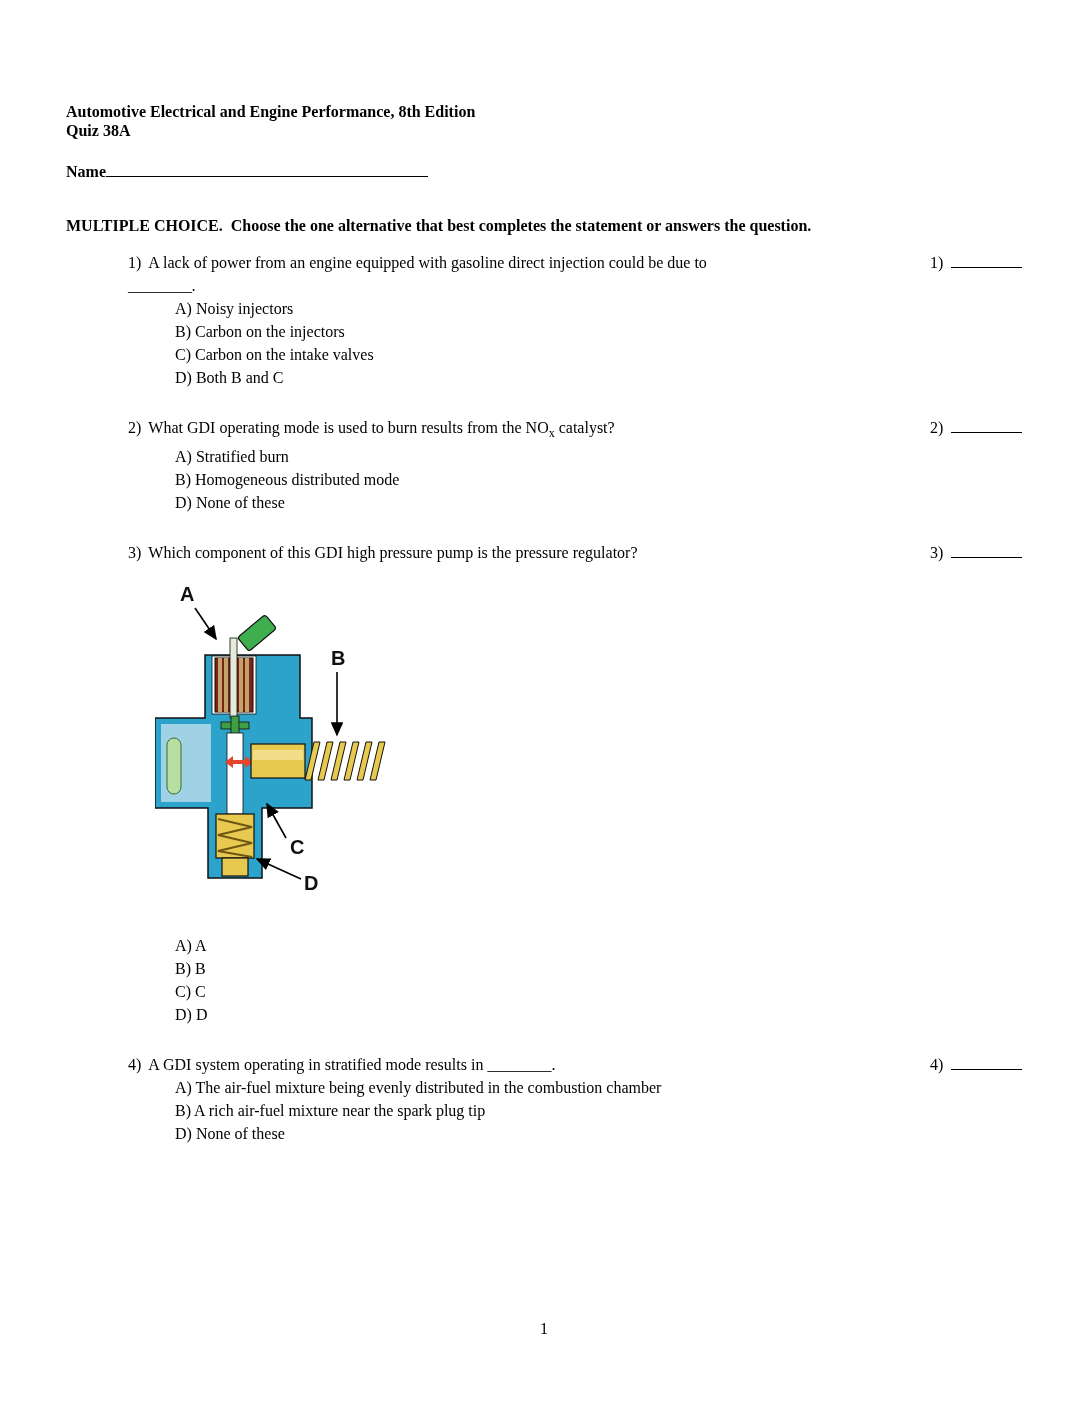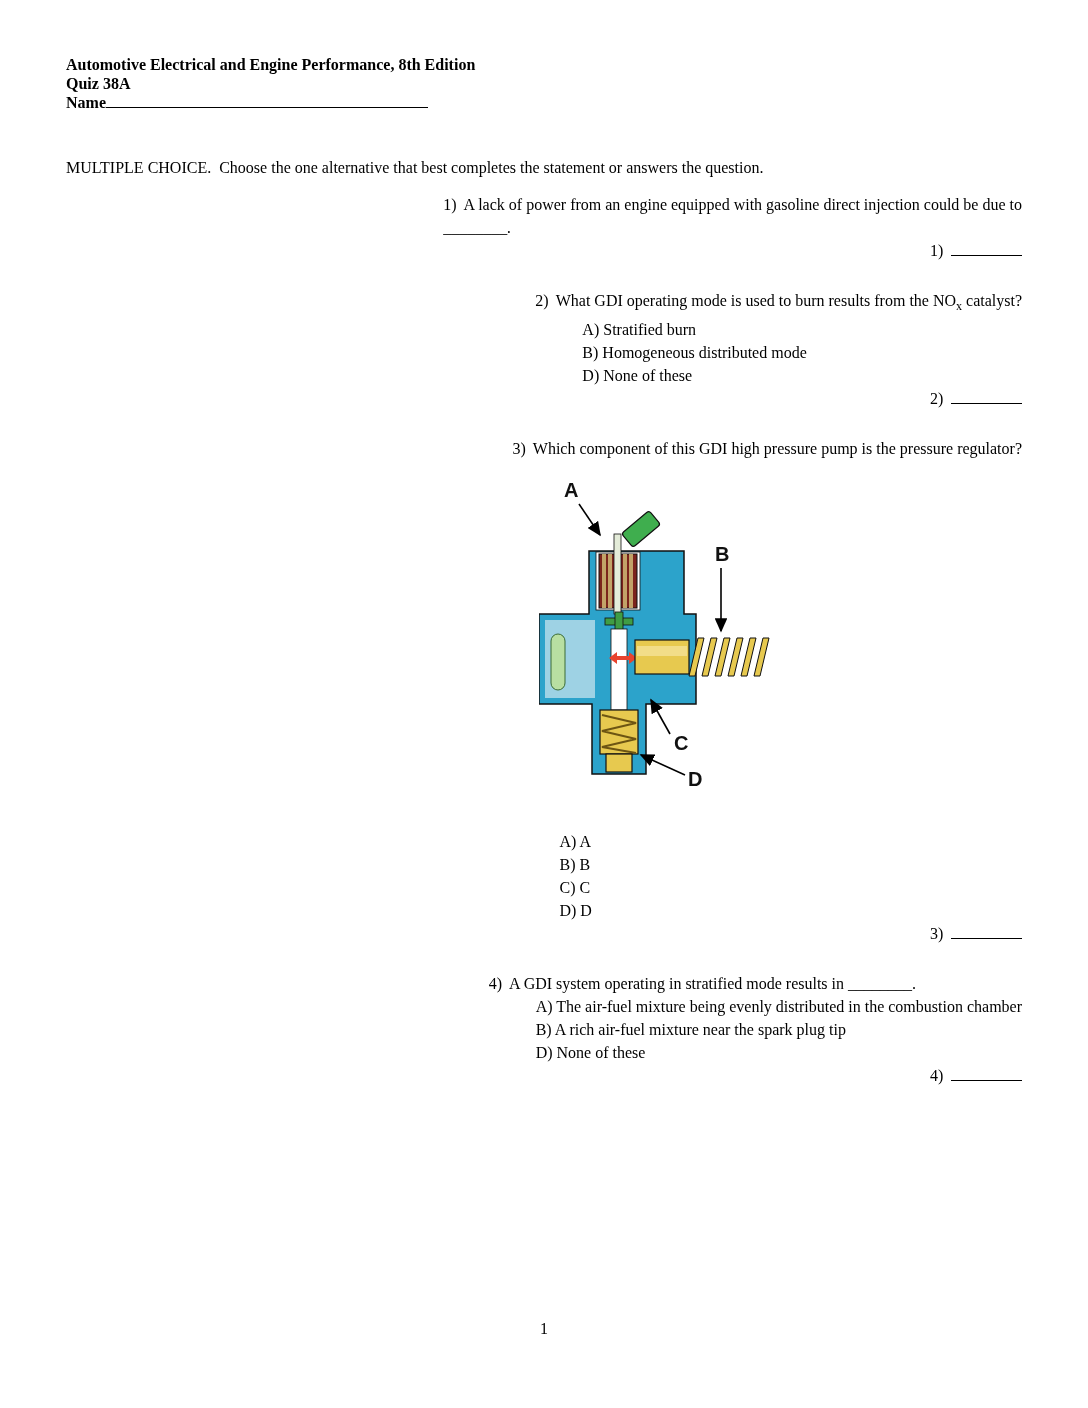--- a/index.html
+++ b/index.html
@@ -4,29 +4,29 @@
 <style>
   * { margin:0; padding:0; box-sizing:border-box; }
   html,body { background:#ffffff; }
   .page {
     position:relative;
     width:1088px; height:1408px;
     margin:0 auto;
     background:#fff;
     font-family:"Liberation Serif","DejaVu Serif",serif;
     font-size:16px; color:#000;
-    padding:55px 66px 0 66px;
+    padding:102px 66px 0 66px;
     overflow:hidden;
   }
   .doc-header .hline { font-weight:bold; font-size:16px; line-height:19px; }
-  .name-row { font-weight:bold; line-height:19px; }
+  .name-row { margin-top:22px; font-weight:bold; line-height:19px; }
   .name-line { display:inline-block; width:322px; height:14px; border-bottom:1.2px solid #000; }
-  .instructions { margin-top:45px; font-weight:normal; line-height:22px; white-space:pre-wrap; }
+  .instructions { margin-top:34px; font-weight:bold; line-height:22px; white-space:pre-wrap; }
 
-  .question { display:flex; align-items:flex-end; margin-left:62px; margin-top:27px;flex-direction:column; }
+  .question { display:flex; align-items:flex-start; margin-left:62px; margin-top:27px; }
   .question.first { margin-top:14px; }
   .q-main { flex:1; }
   .q-line { line-height:23px; }
   .q-num { margin-right:7px; }
   .q-cont { line-height:23px;font-style:italic; }
   .q-options { margin-left:47px; }
   .option { line-height:23px; }
   .q-sub { font-size:12px; }
   .q-answer { width:92px; display:flex; align-items:flex-start; gap:8px; line-height:23px; flex:none; }
   .answer-line { flex:1; height:17px; border-bottom:1.2px solid #000; }
@@ -52,20 +52,26 @@
   </div>
 
   <div class="instructions">MULTIPLE CHOICE.  Choose the one alternative that best completes the statement or answers the question.</div>
 
   <div class="question first">
     <div class="q-main">
       <div class="q-line">
         <span class="q-num">1)</span><span>A lack of power from an engine equipped with gasoline direct injection could be due to</span>
       </div>
       <div class="q-cont">________.</div>
+      <div class="q-options">
+        <div class="option">A) Noisy injectors</div>
+        <div class="option">B) Carbon on the injectors</div>
+        <div class="option">C) Carbon on the intake valves</div>
+        <div class="option">D) Both B and C</div>
+      </div>
     </div>
     <div class="q-answer">
       <span>1)</span>
       <span class="answer-line"></span>
     </div>
   </div>
 
   <div class="question">
     <div class="q-main">
       <div class="q-line">

